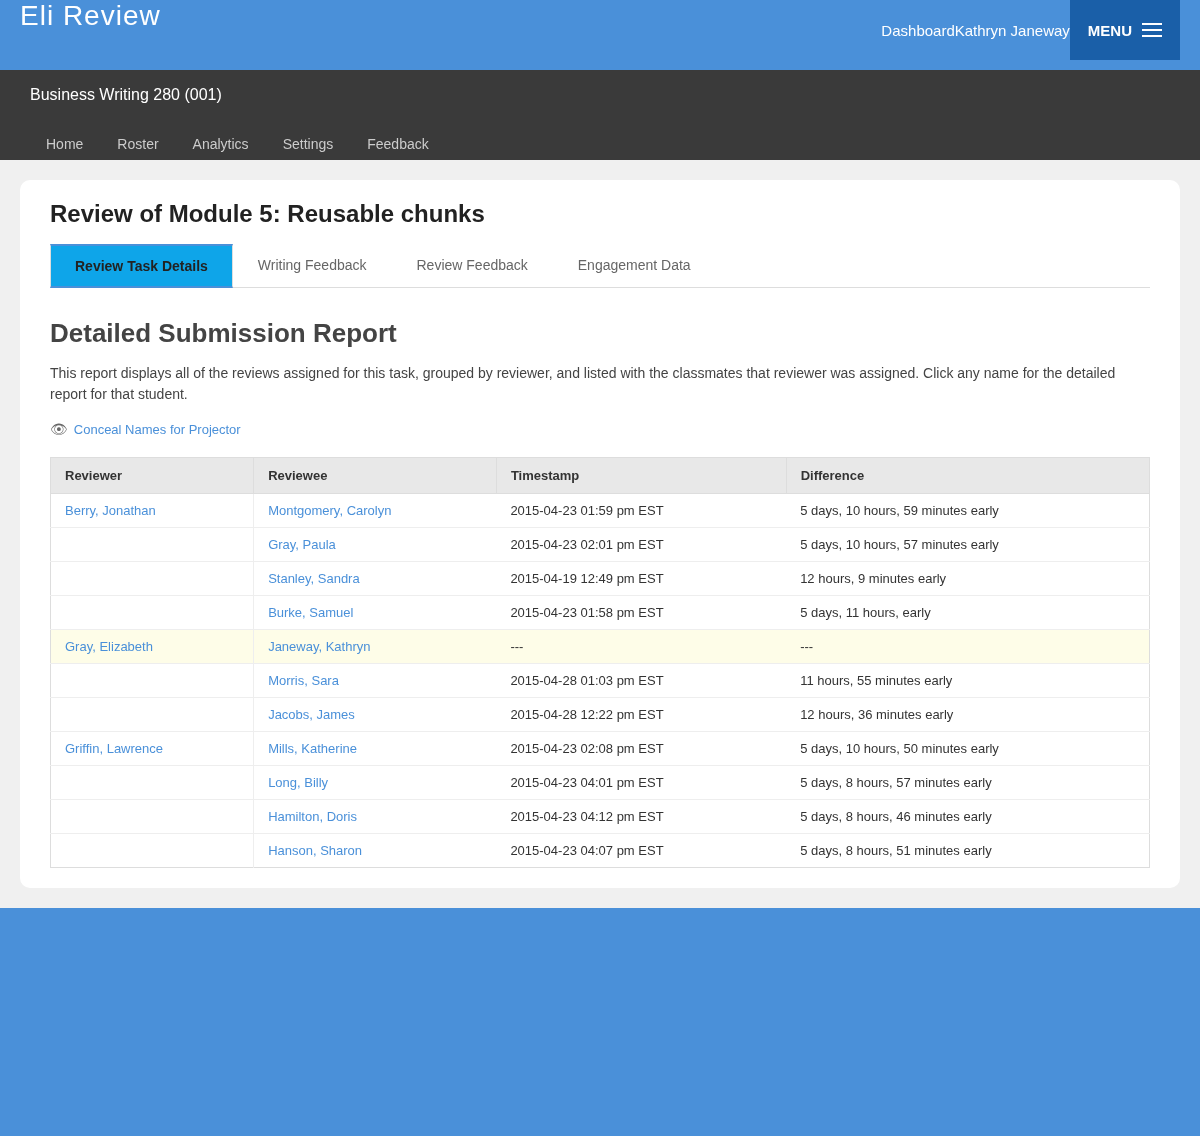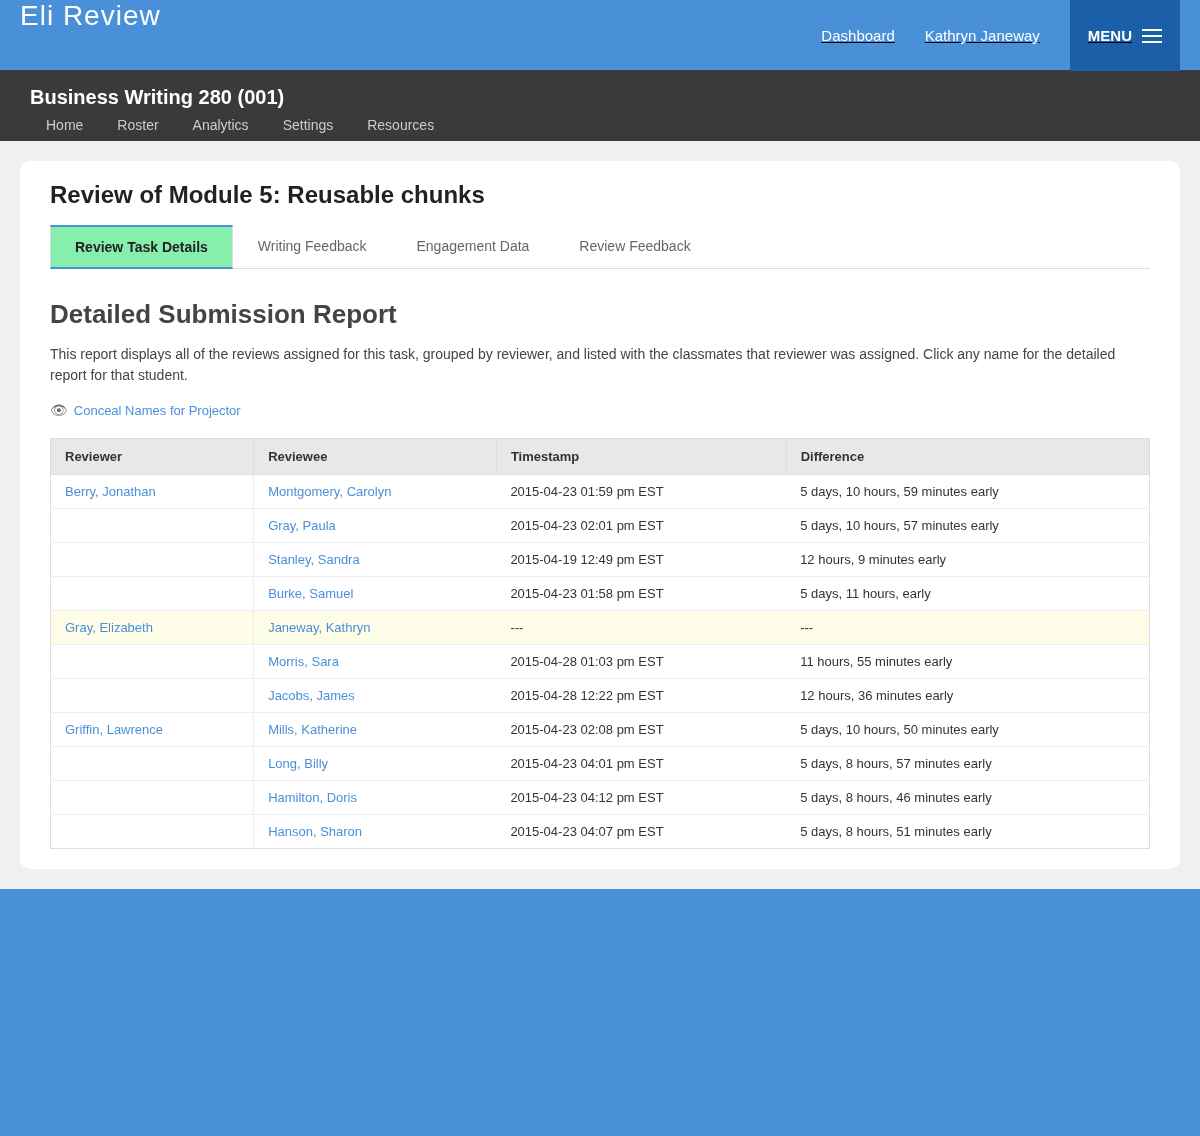--- a/index.html
+++ b/index.html
@@ -16,64 +16,62 @@
     }
     .logo {
       color: white;
       font-size: 28px;
       font-weight: 300;
       letter-spacing: 1px;
     }
     .header-nav {
       display: flex;
       align-items: center;
-      gap: 30px;
-      text-decoration: underline;
     }
     .header-nav a {
       color: white;
       text-decoration: none;
       font-size: 15px;
       font-weight: 500;
     }
     .menu-btn {
       background: #1a5fa8;
       color: white;
       border: none;
       padding: 10px 18px;
       font-size: 15px;
       font-weight: bold;
       cursor: pointer;
       display: flex;
       align-items: center;
       gap: 10px;
-      height: 71px;
+      height: 60px;
     }
     .hamburger-icon {
       display: flex;
       flex-direction: column;
       gap: 4px;
     }
     .hamburger-icon span {
       display: block;
       width: 20px;
       height: 2px;
       background: white;
     }
 
     
     .course-section {
       background: #3a3a3a;
       padding: 16px 30px 0 30px;
     }
     .course-title {
       color: white;
-      font-size: 20px;
-      font-weight: bold;
-      margin-bottom: 0;
+      font-size: 16px;
+      font-weight: normal;
+      margin-bottom: 24px;
     }
     .course-nav {
       display: flex;
       gap: 2px;
     }
     .course-nav a {
       color: #ccc;
       text-decoration: none;
       padding: 8px 16px;
       font-size: 14px;
@@ -114,21 +112,21 @@
       border: 1px solid transparent;
       border-bottom: none;
       text-decoration: none;
     }
     .tab.active {
       color: #222;
       font-weight: bold;
       border: 1px solid #ddd;
       border-bottom: 2px solid #4a90d9;
       border-top: 2px solid #4a90d9;
-      background: #86efac;
+      background: #0ea5e9;
       margin-bottom: -1px;
     }
 
     
     .report-section {
       padding: 30px 30px 20px 30px;
     }
     .report-title {
       font-size: 26px;
       color: #444;
@@ -205,35 +203,35 @@
   </nav>
 </header>
 
 <div class="course-section">
   <div class="course-title">Business Writing 280 (001)</div>
   <nav class="course-nav">
     <a href="#">Home</a>
     <a href="#">Roster</a>
     <a href="#">Analytics</a>
     <a href="#">Settings</a>
-    <a href="#">Resources</a>
+    <a href="#">Feedback</a>
   </nav>
 </div>
 
 <div class="main-content">
   <div class="content-card">
 
     <div class="page-title-area">
       <h1 class="page-title">Review of Module 5: Reusable chunks</h1>
 
       <div class="tabs">
         <a class="tab active">Review Task Details</a>
         <a class="tab">Writing Feedback</a>
+        <a class="tab">Review Feedback</a>
         <a class="tab">Engagement Data</a>
-        <a class="tab">Review Feedback</a>
       </div>
     </div>
 
     <div class="report-section">
       <h2 class="report-title">Detailed Submission Report</h2>
       <p class="report-desc">This report displays all of the reviews assigned for this task, grouped by reviewer, and listed with the classmates that reviewer was assigned. Click any name for the detailed report for that student.</p>
 
       <a class="conceal-link">
         <span class="eye-icon">👁</span>
         <span>Conceal Names for Projector</span>

